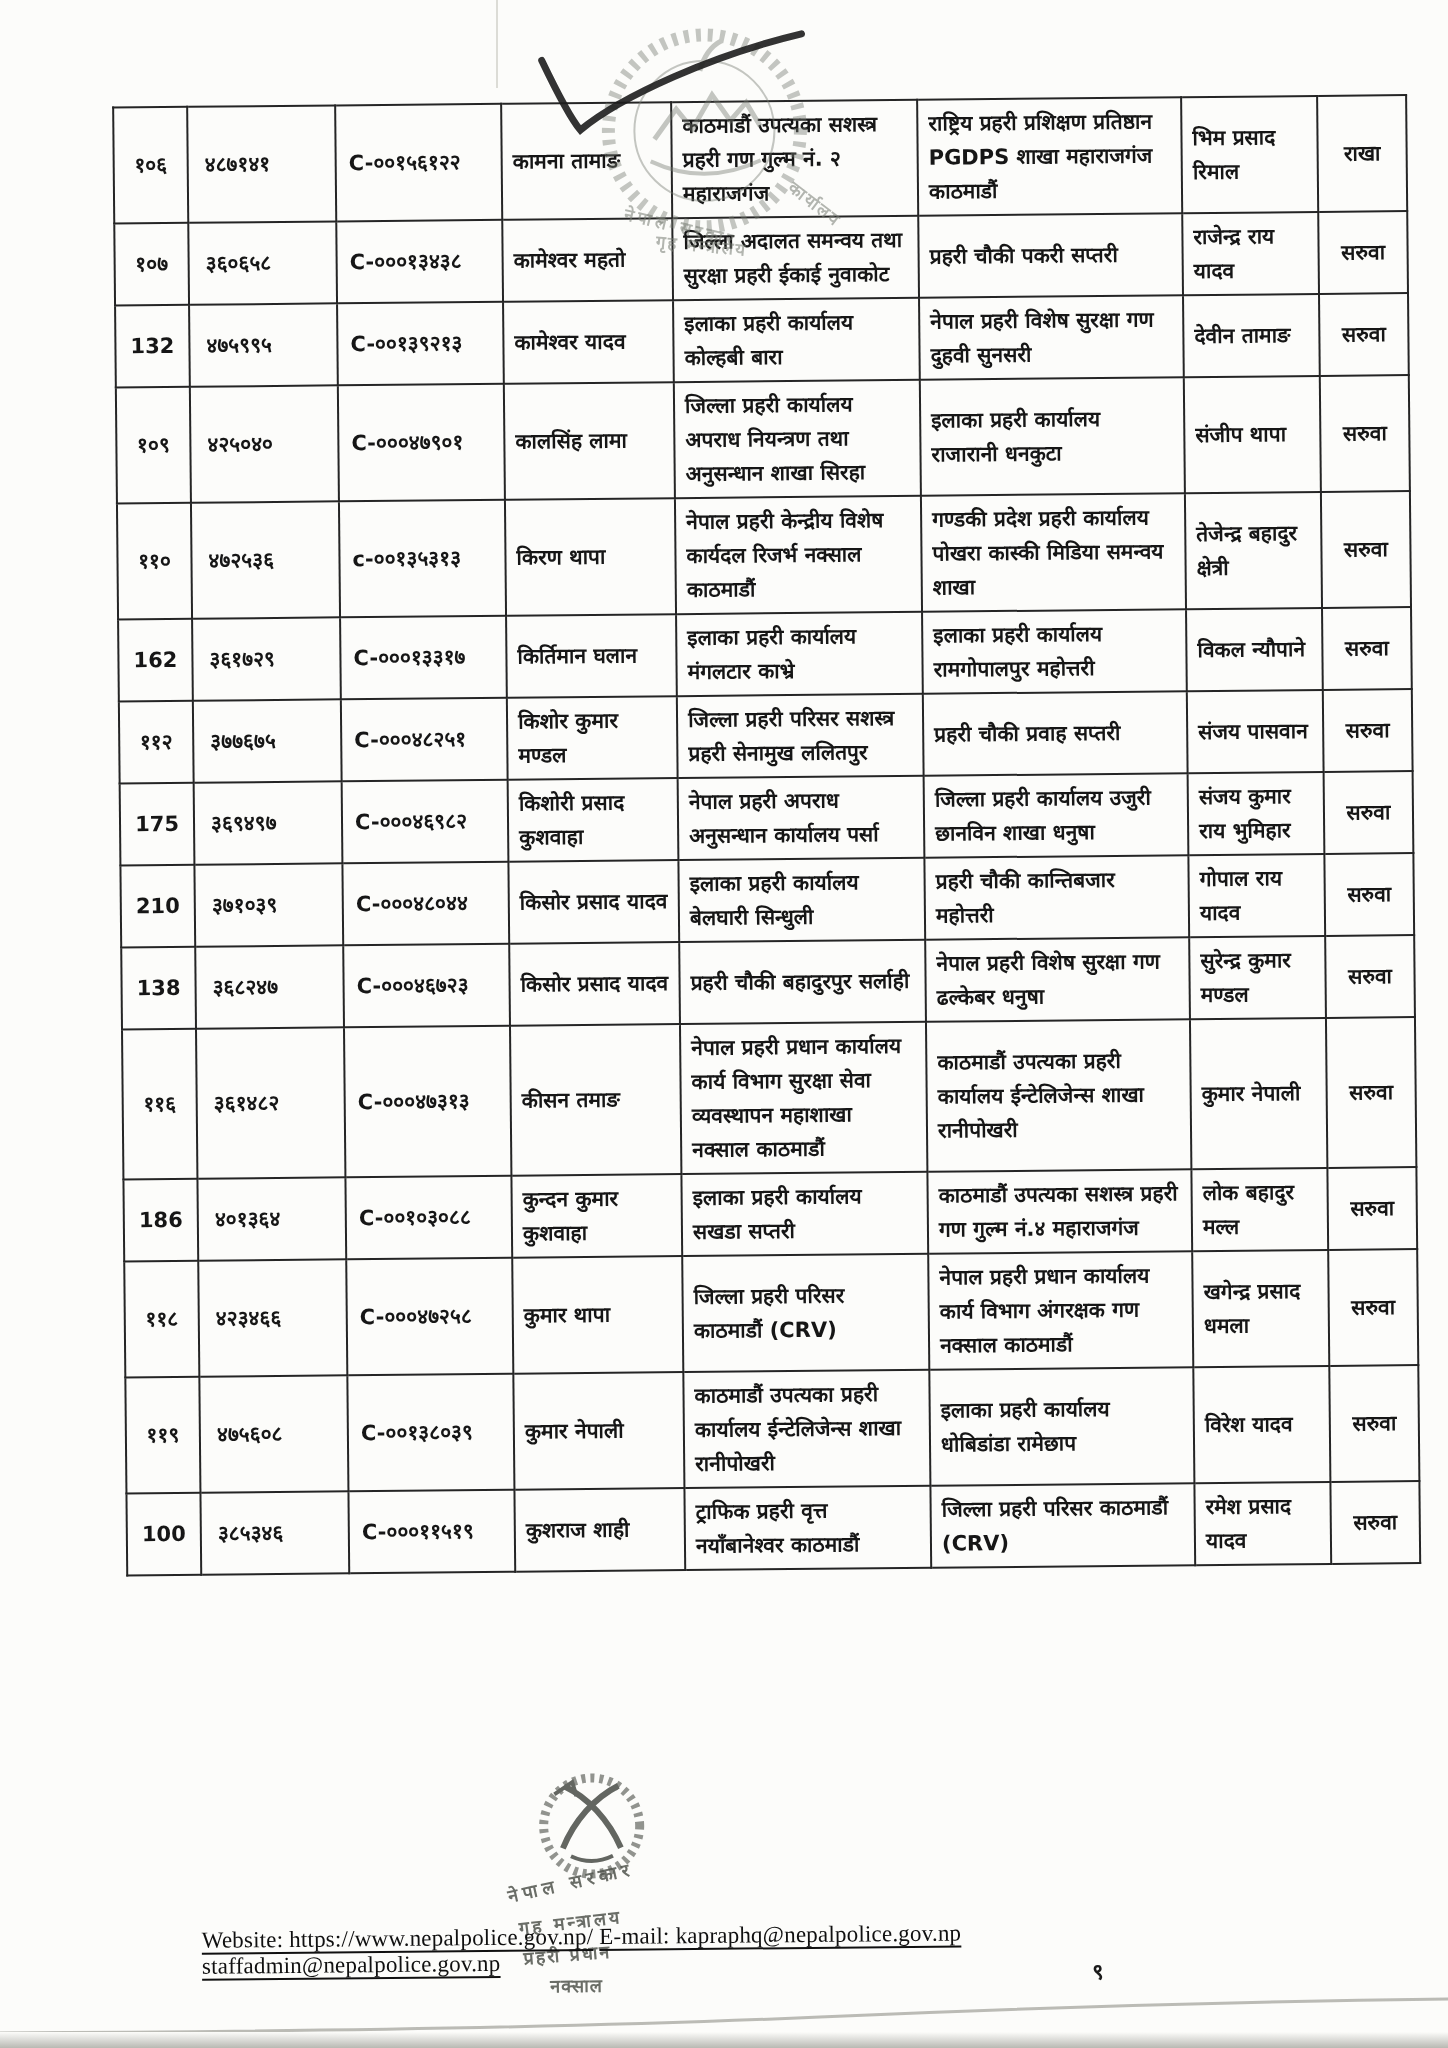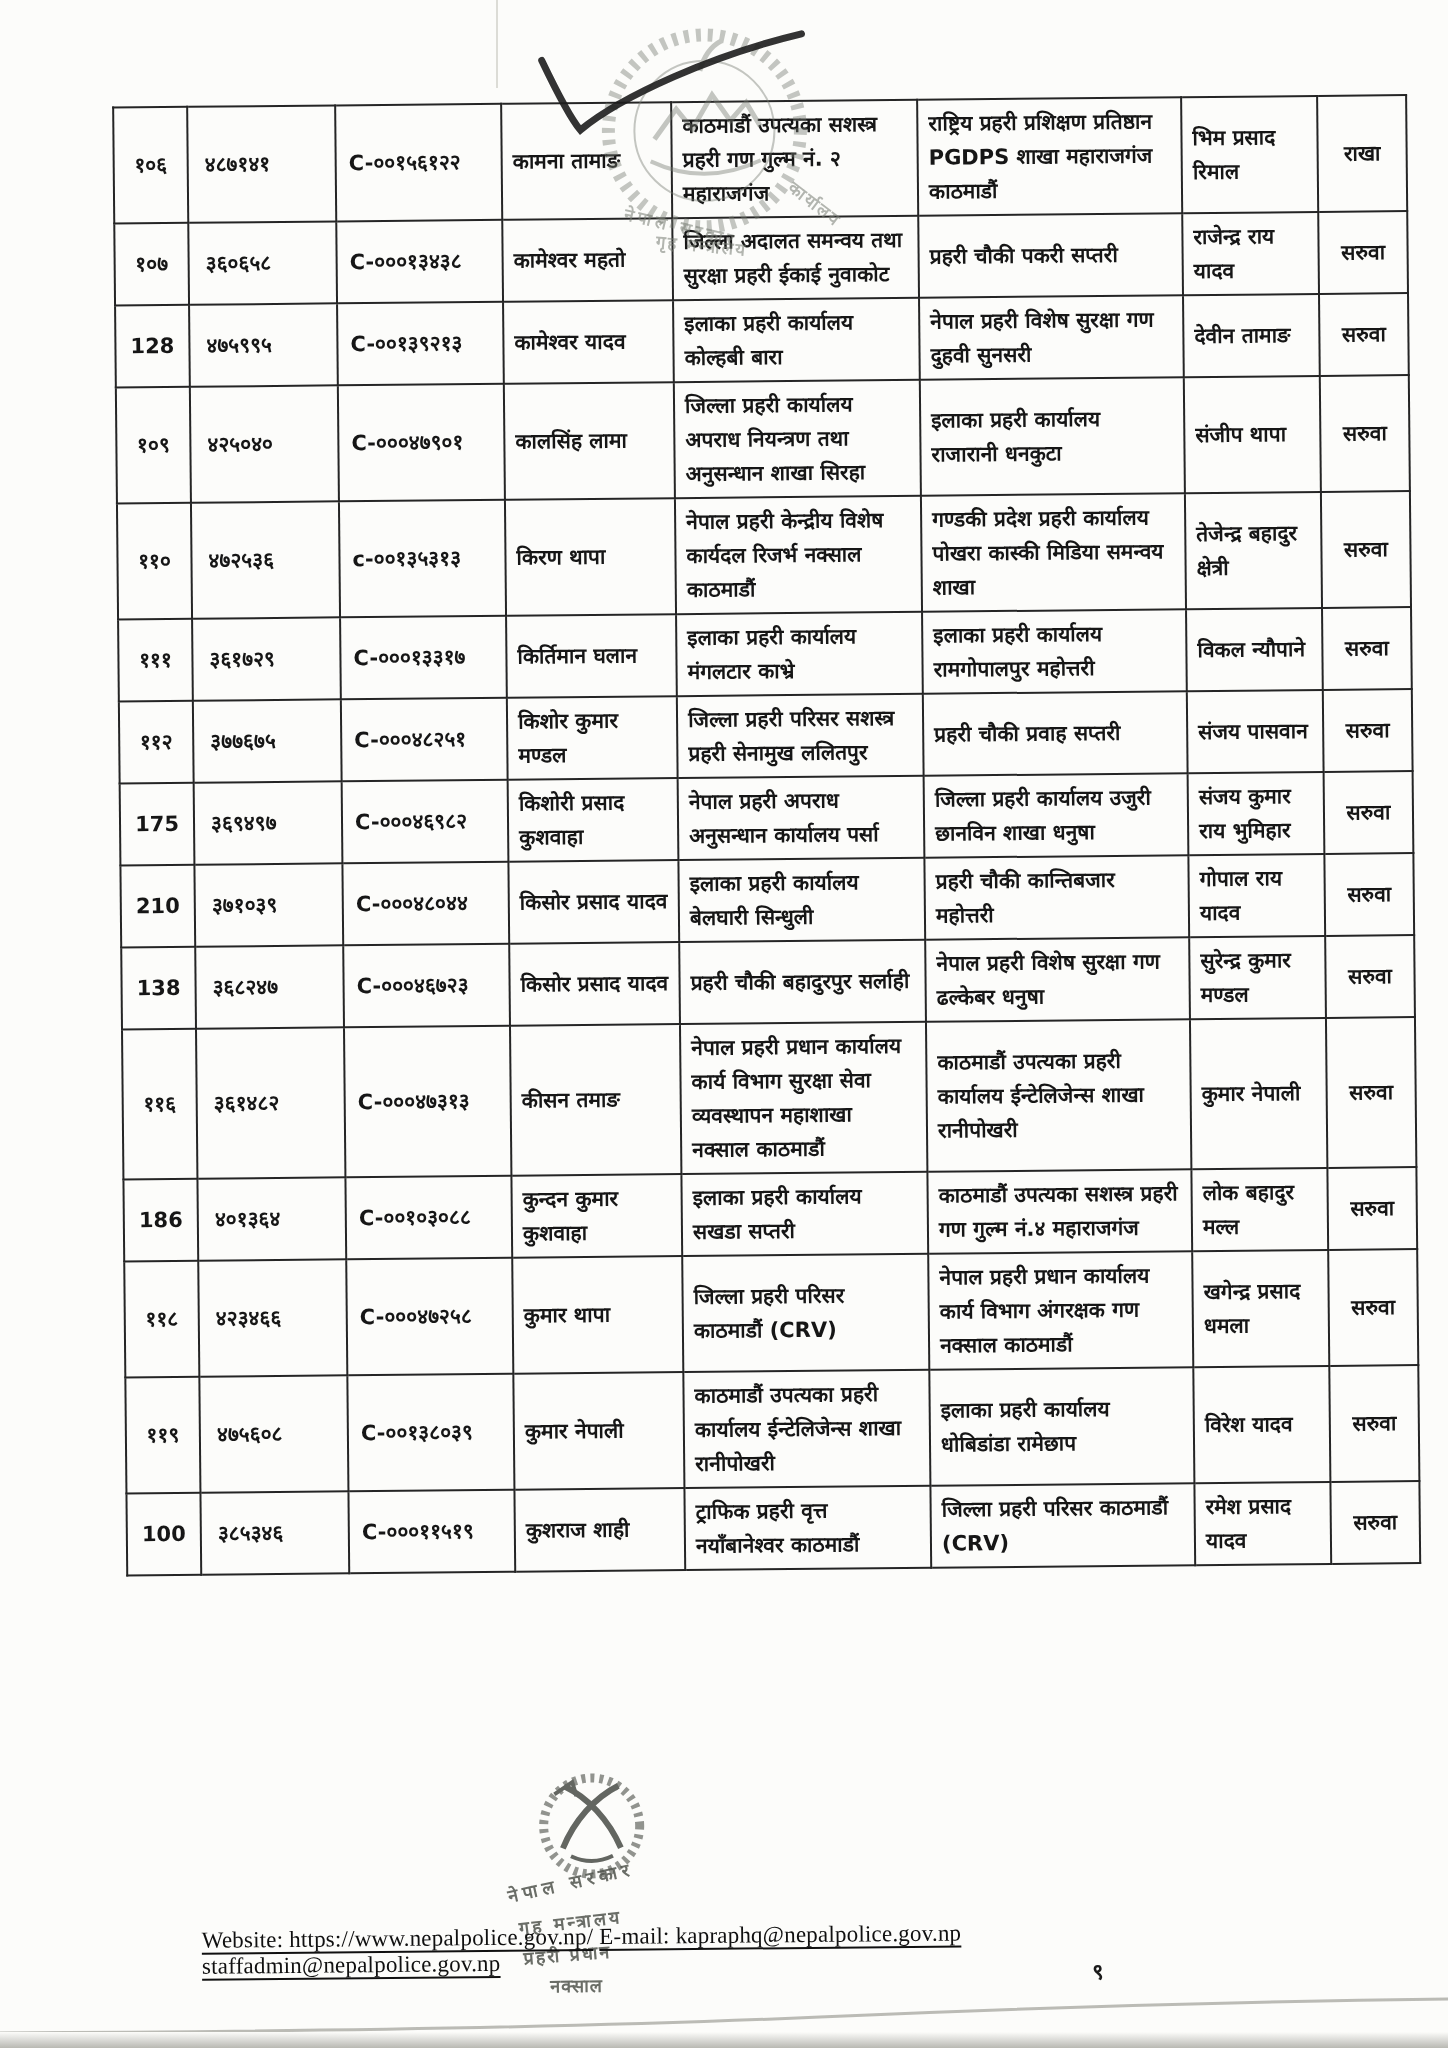--- a/index.html
+++ b/index.html
@@ -80,21 +80,21 @@
               <td>१०७</td>
               <td>३६०६५८</td>
               <td>C-०००१३४३८</td>
               <td>कामेश्वर महतो</td>
               <td>जिल्ला अदालत समन्वय तथा सुरक्षा प्रहरी ईकाई नुवाकोट</td>
               <td>प्रहरी चौकी पकरी सप्तरी</td>
               <td>राजेन्द्र राय यादव</td>
               <td>सरुवा</td>
             </tr>
             <tr>
-              <td>128</td>
+              <td>132</td>
               <td>४७५९९५</td>
               <td>C-००१३९२१३</td>
               <td>कामेश्वर यादव</td>
               <td>इलाका प्रहरी कार्यालय कोल्हबी बारा</td>
               <td>नेपाल प्रहरी विशेष सुरक्षा गण दुहवी सुनसरी</td>
               <td>देवीन तामाङ</td>
               <td>सरुवा</td>
             </tr>
             <tr>
               <td>१०९</td>
@@ -110,21 +110,21 @@
               <td>११०</td>
               <td>४७२५३६</td>
               <td>c-००१३५३१३</td>
               <td>किरण थापा</td>
               <td>नेपाल प्रहरी केन्द्रीय विशेष कार्यदल रिजर्भ नक्साल काठमाडौं</td>
               <td>गण्डकी प्रदेश प्रहरी कार्यालय पोखरा कास्की मिडिया समन्वय शाखा</td>
               <td>तेजेन्द्र बहादुर क्षेत्री</td>
               <td>सरुवा</td>
             </tr>
             <tr>
-              <td>१११</td>
+              <td>162</td>
               <td>३६१७२९</td>
               <td>C-०००१३३१७</td>
               <td>किर्तिमान घलान</td>
               <td>इलाका प्रहरी कार्यालय मंगलटार काभ्रे</td>
               <td>इलाका प्रहरी कार्यालय रामगोपालपुर महोत्तरी</td>
               <td>विकल न्यौपाने</td>
               <td>सरुवा</td>
             </tr>
             <tr>
               <td>११२</td>

